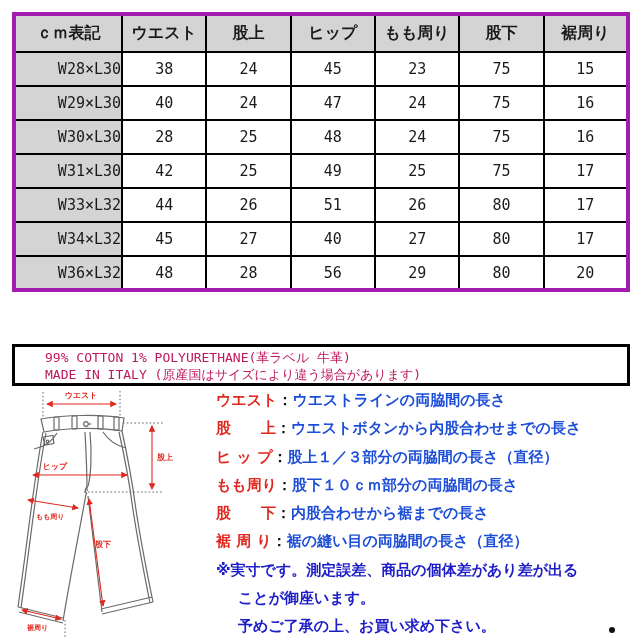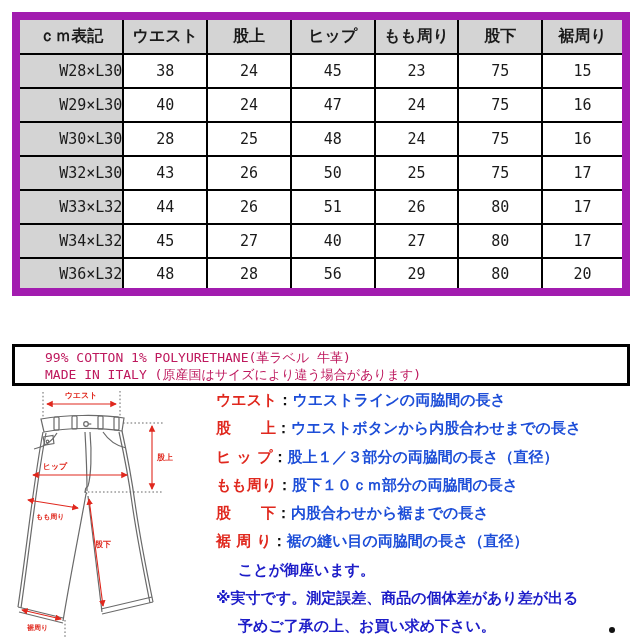--- a/index.html
+++ b/index.html
@@ -2,21 +2,21 @@
 <html><head>
 <meta charset="utf-8">
 <style>
   * { margin:0; padding:0; box-sizing:border-box; }
   html,body { width:640px; height:640px; background:#fff; overflow:hidden;
               font-family:"DejaVu Sans","Liberation Sans",sans-serif; }
   body { position:relative; }
 
   
   .size-table-wrap { position:absolute; left:12px; top:12px; width:618px; }
-  table.size-table { width:100%; border-collapse:collapse; border:8px solid #a21caf; table-layout:fixed; }
+  table.size-table { width:100%; border-collapse:collapse; border:4px solid #a21caf; table-layout:fixed; }
   .size-table th, .size-table td { border:2px solid #000; text-align:center; vertical-align:middle; color:#1a1a1a; }
   .size-table thead th { height:38px; background:#d4d4d4; font-size:16px; font-weight:bold; }
   .size-table tbody tr { height:34px; }
   .size-table tbody th.size { background:#d4d4d4; font-weight:normal;
        font-family:"DejaVu Sans Mono","Liberation Mono",monospace; font-size:15px;text-align:right; }
   .size-table tbody td { background:#fff; font-family:"DejaVu Sans Mono","Liberation Mono",monospace; font-size:15px;border-radius:8px; }
   .size-table col.c0 { width:17.6%; }
   .size-table col.cn { width:13.73%; }
 
   
@@ -89,24 +89,24 @@
       <tr>
         <th class="size">W30×L30</th>
         <td>28</td>
         <td>25</td>
         <td>48</td>
         <td>24</td>
         <td>75</td>
         <td>16</td>
       </tr>
       <tr>
-        <th class="size">W32×L30</th>
-        <td>43</td>
-        <td>26</td>
-        <td>50</td>
+        <th class="size">W31×L30</th>
+        <td>42</td>
+        <td>25</td>
+        <td>49</td>
         <td>25</td>
         <td>75</td>
         <td>17</td>
       </tr>
       <tr>
         <th class="size">W33×L32</th>
         <td>44</td>
         <td>26</td>
         <td>51</td>
         <td>26</td>
@@ -236,18 +236,18 @@
   <div class="def-line">
     <span class="def-term">股　　下</span>
       <span class="def-colon">：</span>
       <span class="def-desc">内股合わせから裾までの長さ</span>
   </div>
   <div class="def-line">
     <span class="def-term">裾 周 り</span>
       <span class="def-colon">：</span>
       <span class="def-desc">裾の縫い目の両脇間の長さ（直径）</span>
   </div>
+  <div class="note-line">※実寸です。測定誤差、商品の個体差があり差が出る</div>
   <div class="note-line indent">ことが御座います。</div>
-  <div class="note-line">※実寸です。測定誤差、商品の個体差があり差が出る</div>
   <div class="note-line indent">予めご了承の上、お買い求め下さい。</div>
 </div>
 
 <div class="bullet-dot"></div>
 
 </body></html>

